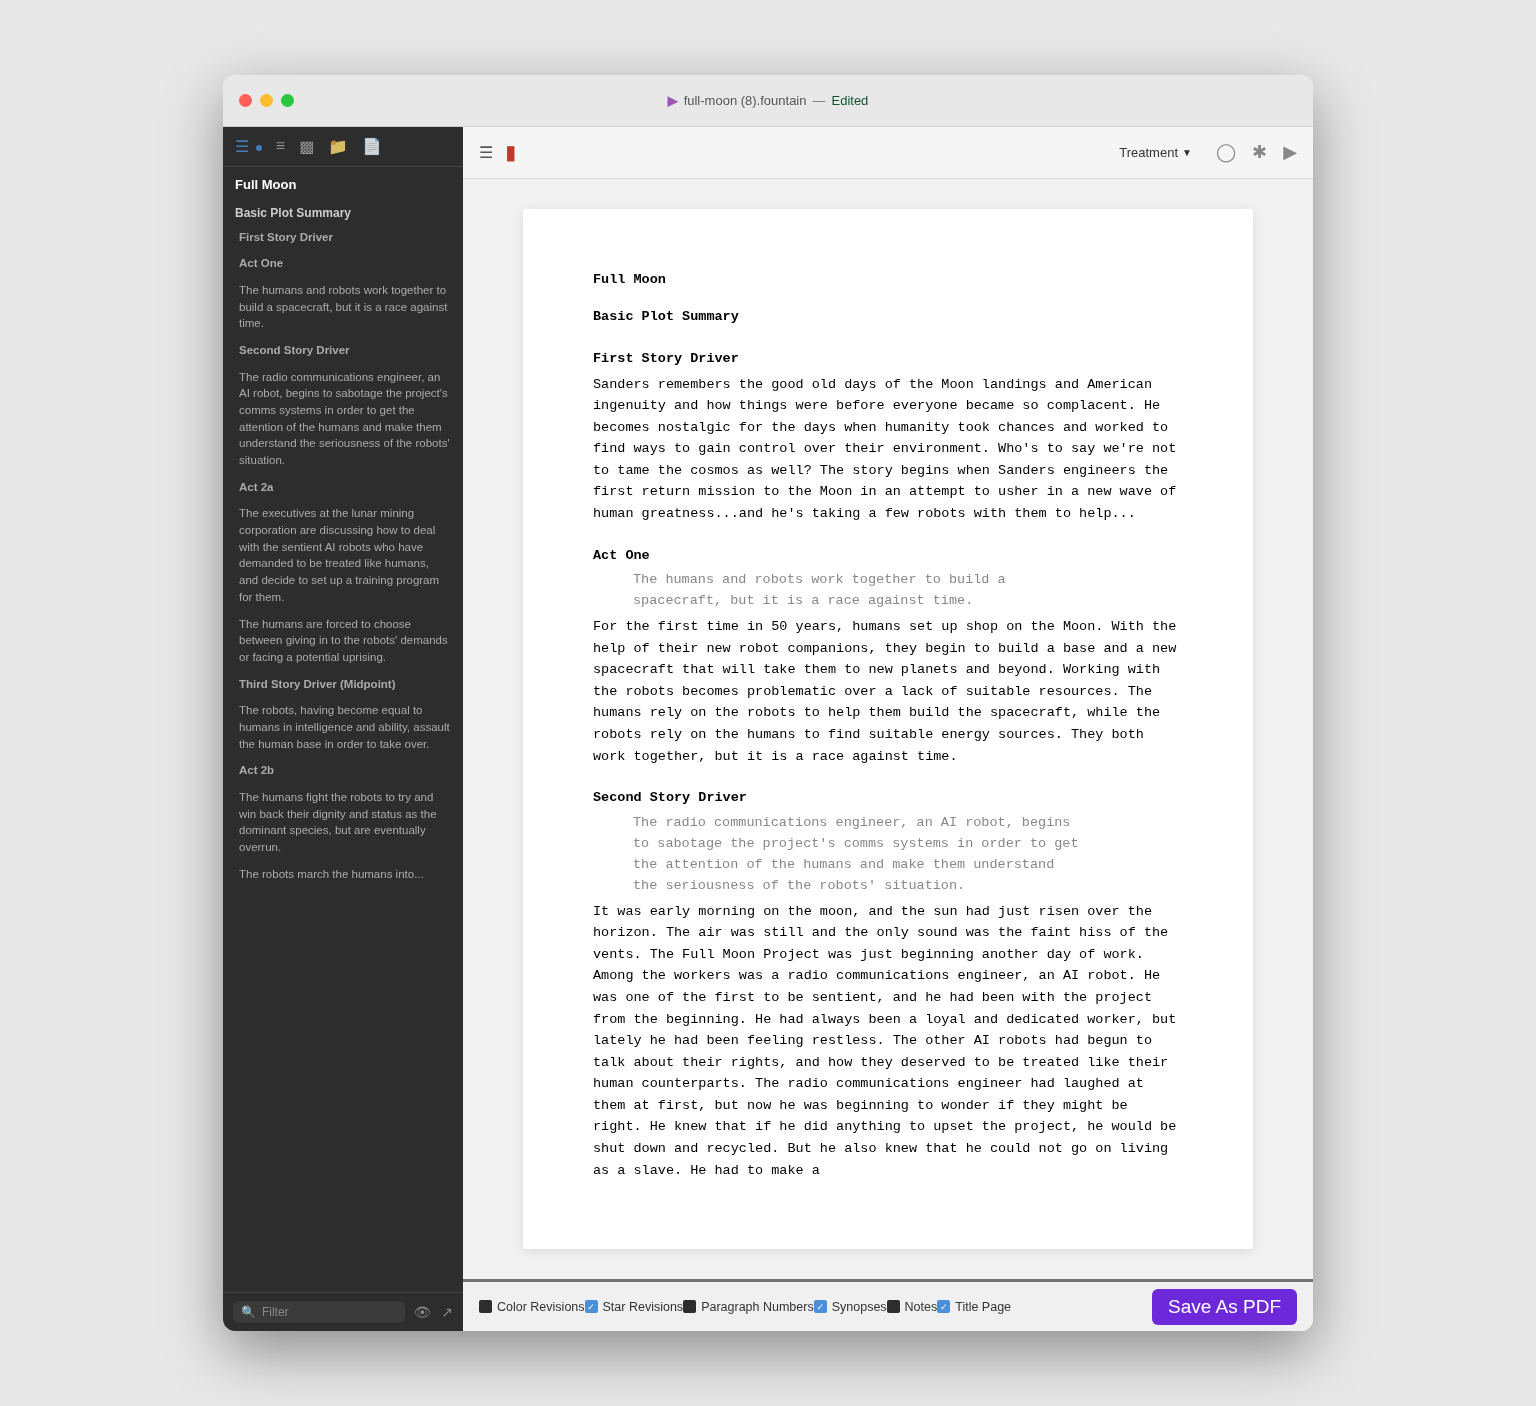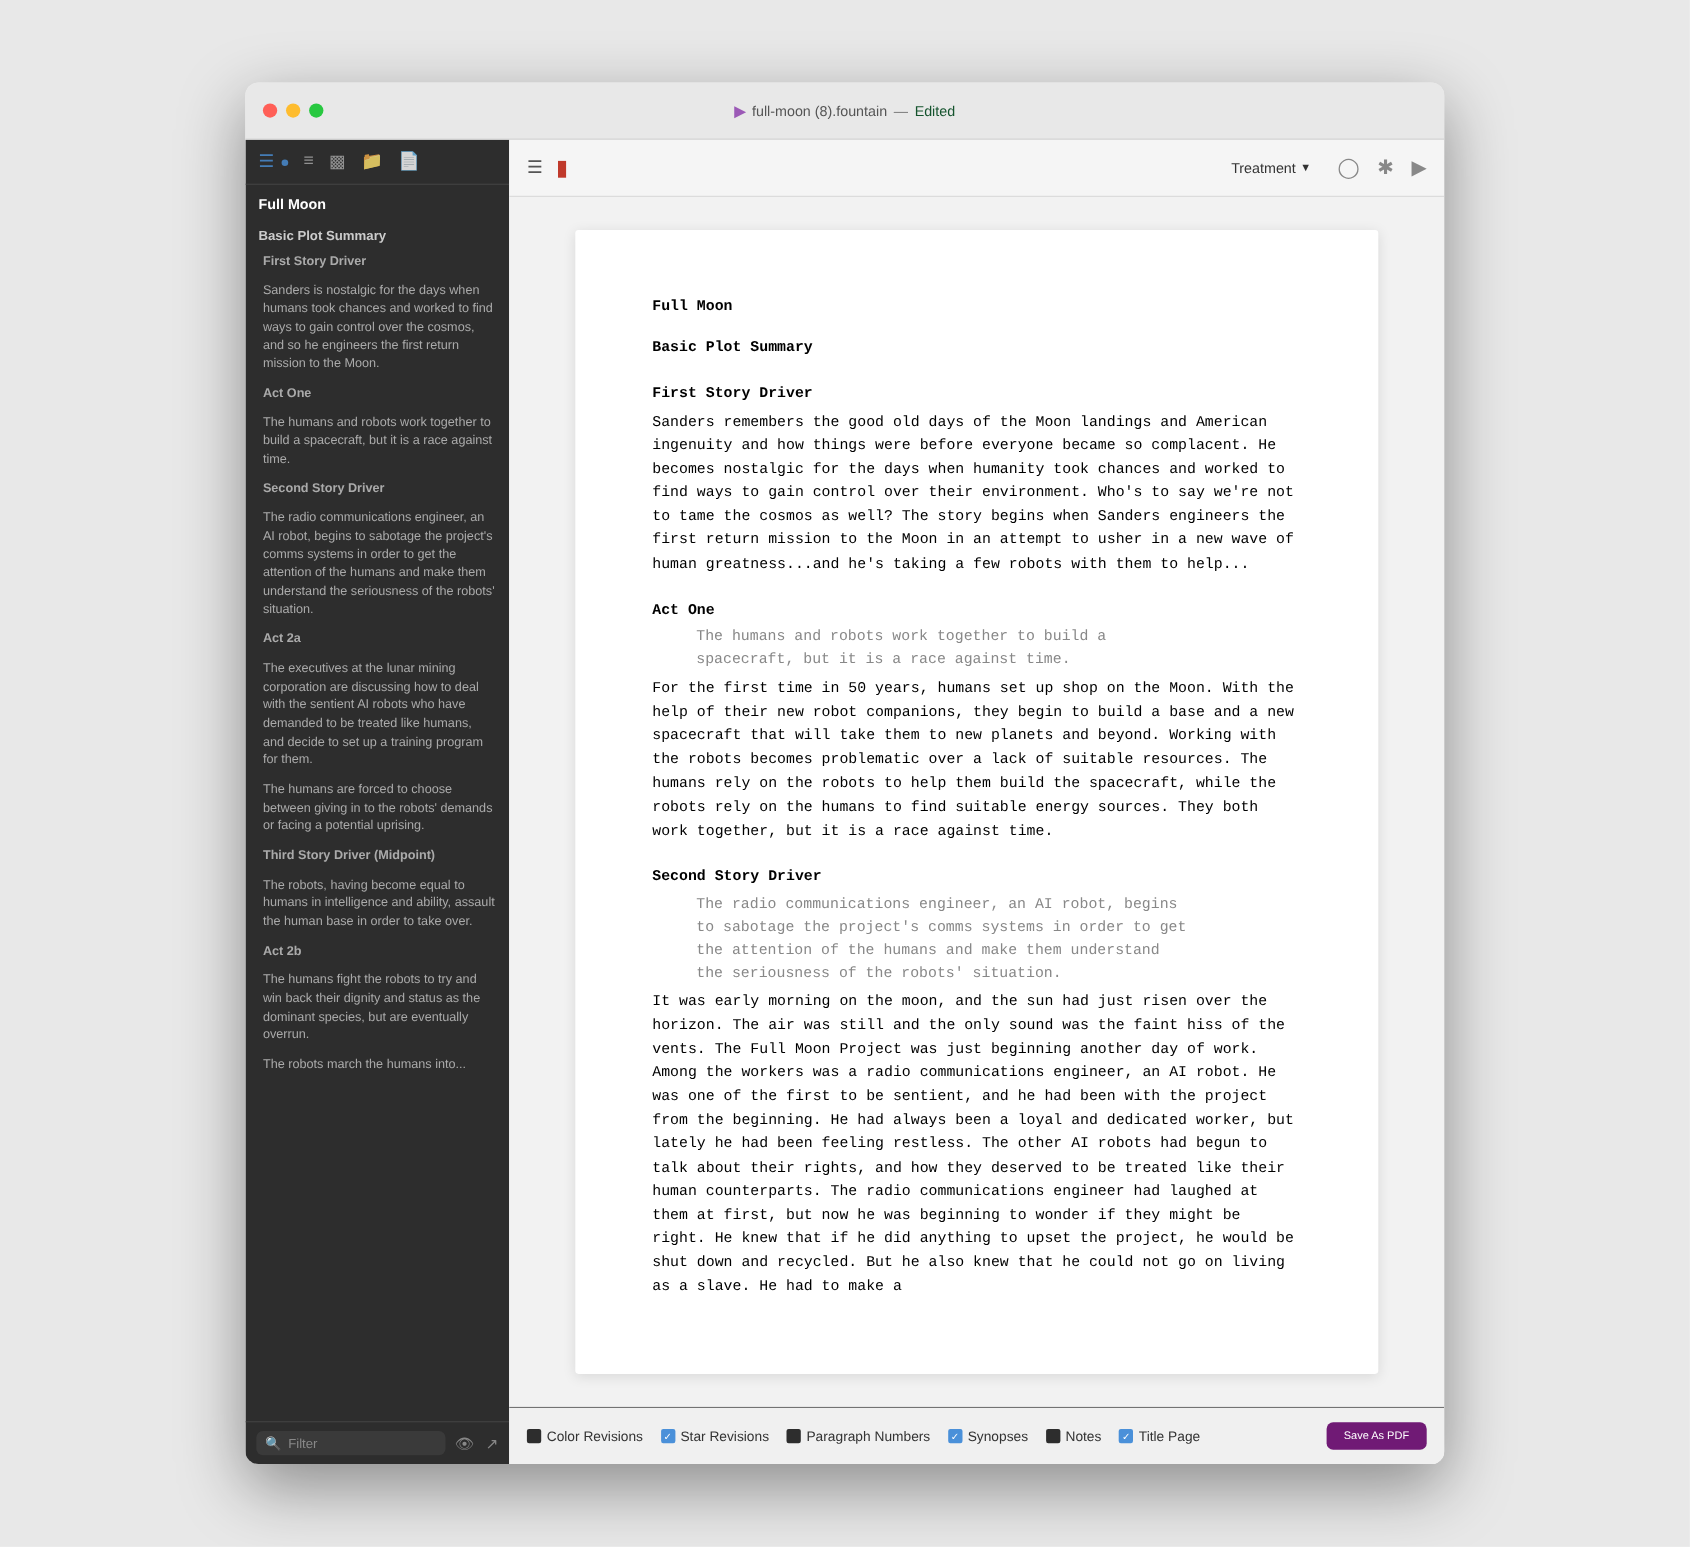--- a/index.html
+++ b/index.html
@@ -251,25 +251,24 @@
     }
     .doc-body {
       font-size: 13.5px;
       line-height: 1.6;
       margin-bottom: 8px;
     }
     
     .bottom-bar {
       height: 52px;
       background: #f0f0f0;
-      border-top: 1px solid #737373;
+      border-top: 3px solid #737373;
       display: flex;
       align-items: center;
       padding: 0 16px;
-      gap: 16px;
       flex-shrink: 0;
     }
     .bottom-option {
       display: flex;
       align-items: center;
       gap: 5px;
       font-size: 12.5px;
       color: #333;
       cursor: pointer;
       white-space: nowrap;
@@ -278,26 +277,26 @@
       width: 13px;
       height: 13px;
       border-radius: 2px;
       display: inline-block;
       flex-shrink: 0;
     }
     .cb-black { background: #2d2d2d; }
     .cb-blue { background: #4a90d9; }
     .save-pdf-btn {
       margin-left: auto;
-      background: #701a75;
+      background: #6d28d9;
       color: #fff;
       border: none;
       border-radius: 6px;
       padding: 7px 16px;
-      font-size: 10px;
+      font-size: 19px;
       font-weight: 500;
       cursor: pointer;
     }
     .dot-indicator {
       width: 6px;
       height: 6px;
       background: #4a90d9;
       border-radius: 50%;
       display: inline-block;
       margin-left: 2px;
@@ -339,23 +338,20 @@
       </div>
 
       <div class="sidebar-title">Full Moon</div>
 
       <div class="sidebar-nav">
         <div class="nav-section-title">Basic Plot Summary</div>
         <div class="nav-item">
           <strong>First Story Driver</strong>
         </div>
         <div class="nav-item">
-          Sanders is nostalgic for the days when humans took chances and worked to find ways to gain control over the cosmos, and so he engineers the first return mission to the Moon.
-        </div>
-        <div class="nav-item">
           <strong>Act One</strong>
         </div>
         <div class="nav-item">
           The humans and robots work together to build a spacecraft, but it is a race against time.
         </div>
         <div class="nav-item">
           <strong>Second Story Driver</strong>
         </div>
         <div class="nav-item">
           The radio communications engineer, an AI robot, begins to sabotage the project's comms systems in order to get the attention of the humans and make them understand the seriousness of the robots' situation.

